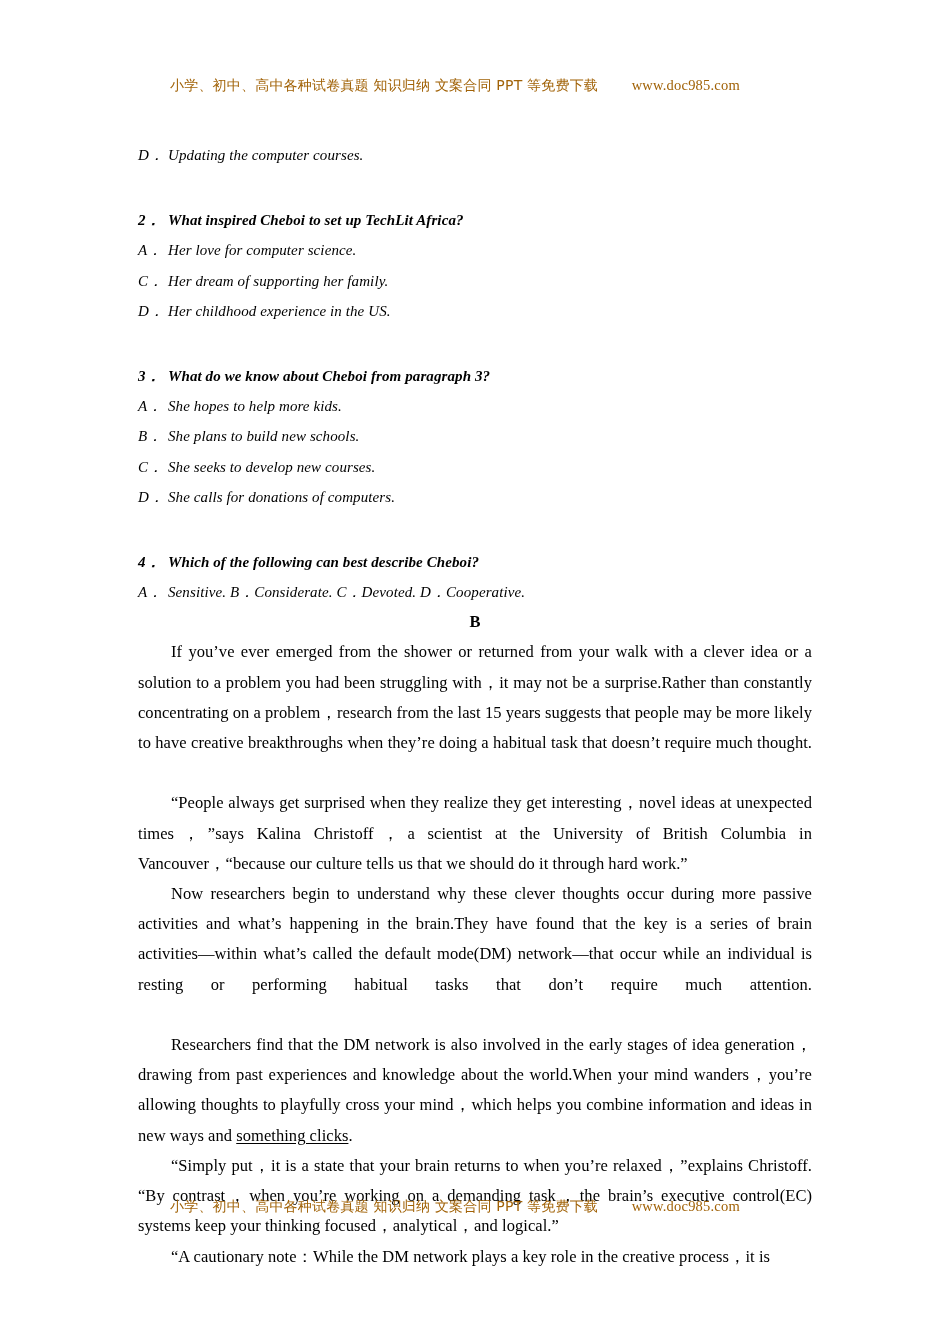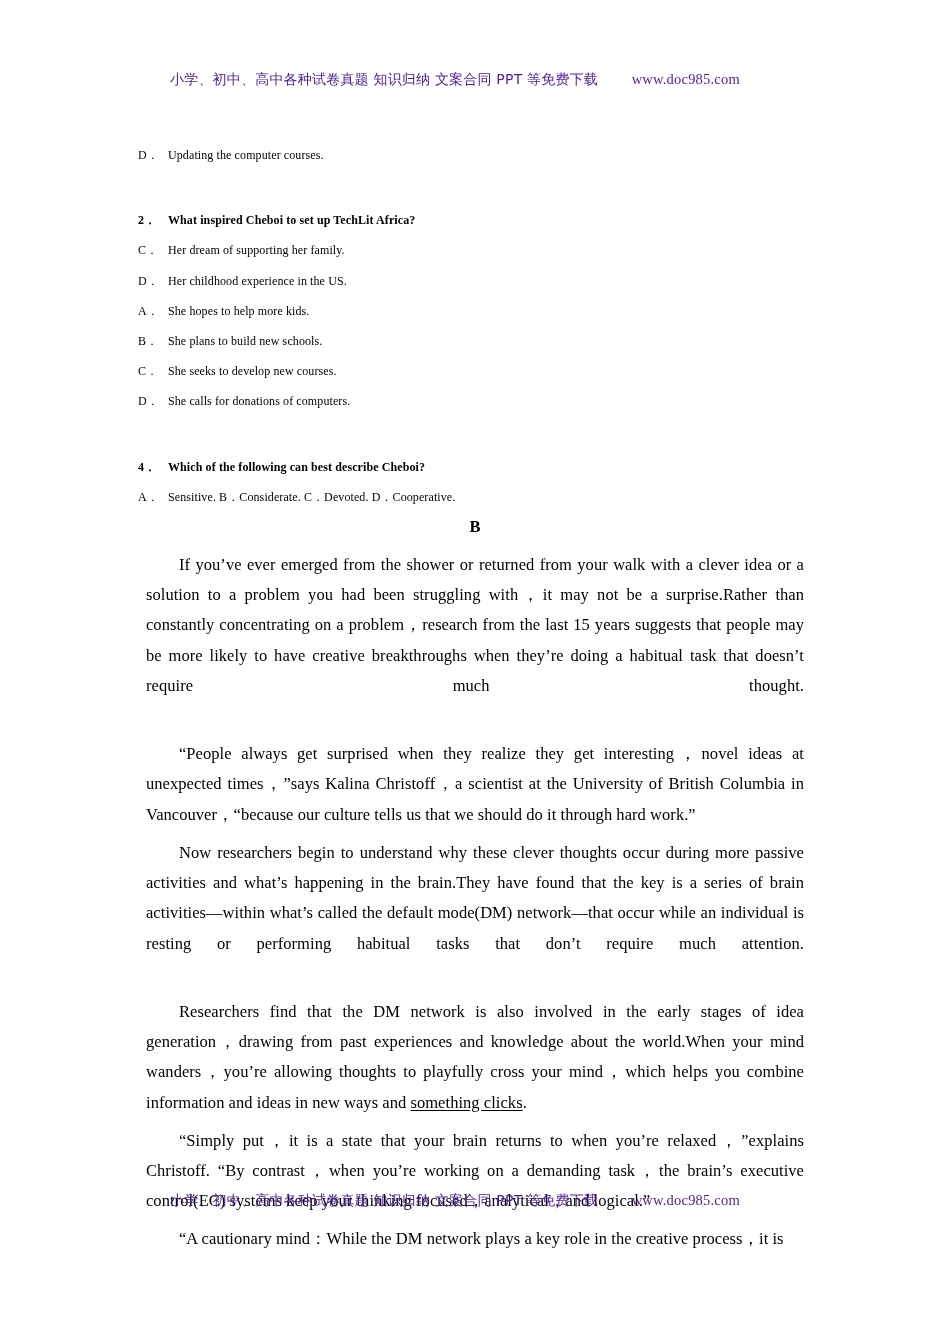--- a/index.html
+++ b/index.html
@@ -23,23 +23,24 @@
     overflow: hidden;
   }
 
   
   .running-head {
     position: absolute;
     left: 170px;
     width: 640px;
     font-size: 14.5px;
     letter-spacing: 0.2px;
-    color: #4c1d95;
+    color: #a16207;
     white-space: nowrap;
     font-family: "Liberation Serif", "DejaVu Serif", serif;
+    margin-top: 6px;
   }
   .running-head .cn {
     font-family: "DejaVu Sans", "Liberation Sans", sans-serif;
     font-size: 14px;
   }
   .running-head .url {
     font-family: "Liberation Serif", "DejaVu Serif", serif;
     font-size: 14.5px;
   }
   #doc-header { top: 71px; }
@@ -49,25 +50,26 @@
   
   .content {
     position: absolute;
     left: 138px;
     top: 140px;
     width: 674px;
   }
 
   
   .q-line {
-    font-size: 12px;
+    font-size: 15px;
     line-height: 30.2px;
     height: 30.2px;
     white-space: nowrap;
     letter-spacing: 0.1px;
+    font-style: italic;
   }
   .q-line.stem { font-weight: bold; margin-top: 35px; }
   .q-label {
     display: inline-block;
     min-width: 30px;
   }
   .q-line.stem .q-label { font-weight: bold; }
 
   
   .section-letter {
@@ -78,21 +80,21 @@
     text-align: center;
   }
 
   
   .para {
     font-size: 16.5px;
     line-height: 30.2px;
     text-align: justify;
     text-justify: inter-word;
     text-indent: 33px;
-    margin: 8px;
+    margin: 0;
     letter-spacing: 0.05px;
   }
   .para u {
     text-decoration: underline;
     text-underline-offset: 2px;
   }
   
   .para.force-justify::after {
     content: "";
     display: inline-block;
@@ -113,24 +115,30 @@
   <div class="content">
 
     <div>
       <div class="q-line">
         <span class="q-label">D．</span><span>Updating the computer courses.</span>
       </div>
       <div class="q-line stem">
         <span class="q-label">2．</span><span>What inspired Cheboi to set up TechLit Africa?</span>
       </div>
       <div class="q-line">
+        <span class="q-label">A．</span><span>Her love for computer science.</span>
+      </div>
+      <div class="q-line">
         <span class="q-label">C．</span><span>Her dream of supporting her family.</span>
       </div>
       <div class="q-line">
         <span class="q-label">D．</span><span>Her childhood experience in the US.</span>
+      </div>
+      <div class="q-line stem">
+        <span class="q-label">3．</span><span>What do we know about Cheboi from paragraph 3?</span>
       </div>
       <div class="q-line">
         <span class="q-label">A．</span><span>She hopes to help more kids.</span>
       </div>
       <div class="q-line">
         <span class="q-label">B．</span><span>She plans to build new schools.</span>
       </div>
       <div class="q-line">
         <span class="q-label">C．</span><span>She seeks to develop new courses.</span>
       </div>
@@ -145,21 +153,21 @@
       </div>
     </div>
 
     <div class="section-letter">B</div>
 
     <p class="para force-justify">If you’ve ever emerged from the shower or returned from your walk with a clever idea or a solution to a problem you had been struggling with，it may not be a surprise.Rather than constantly concentrating on a problem，research from the last 15 years suggests that people may be more likely to have creative breakthroughs when they’re doing a habitual task that doesn’t require much thought.</p>
     <p class="para">“People always get surprised when they realize they get interesting，novel ideas at unexpected times，”says Kalina Christoff，a scientist at the University of British Columbia in Vancouver，“because our culture tells us that we should do it through hard work.”</p>
     <p class="para force-justify">Now researchers begin to understand why these clever thoughts occur during more passive activities and what’s happening in the brain.They have found that the key is a series of brain activities—within what’s called the default mode(DM) network—that occur while an individual is resting or performing habitual tasks that don’t require much attention.</p>
     <p class="para"><span>Researchers find that the DM network is also involved in the early stages of idea generation，drawing from past experiences and knowledge about the world.When your mind wanders，you’re allowing thoughts to playfully cross your mind，which helps you combine information and ideas in new ways and </span><u>something clicks</u><span>.</span></p>
     <p class="para">“Simply put，it is a state that your brain returns to when you’re relaxed，”explains Christoff. “By contrast，when you’re working on a demanding task，the brain’s executive control(EC) systems keep your thinking focused，analytical，and logical.”</p>
-    <p class="para">“A cautionary mind：While the DM network plays a key role in the creative process，it is</p>
+    <p class="para">“A cautionary note：While the DM network plays a key role in the creative process，it is</p>
 
   </div>
 
   <div class="running-head" id="doc-footer">
     <span class="cn">小学、初中、高中各种试卷真题 知识归纳 文案合同 PPT 等免费下载</span>
     <span class="gap-wide"></span>
     <span class="url">www.doc985.com</span>
   </div>
 
 </div>

